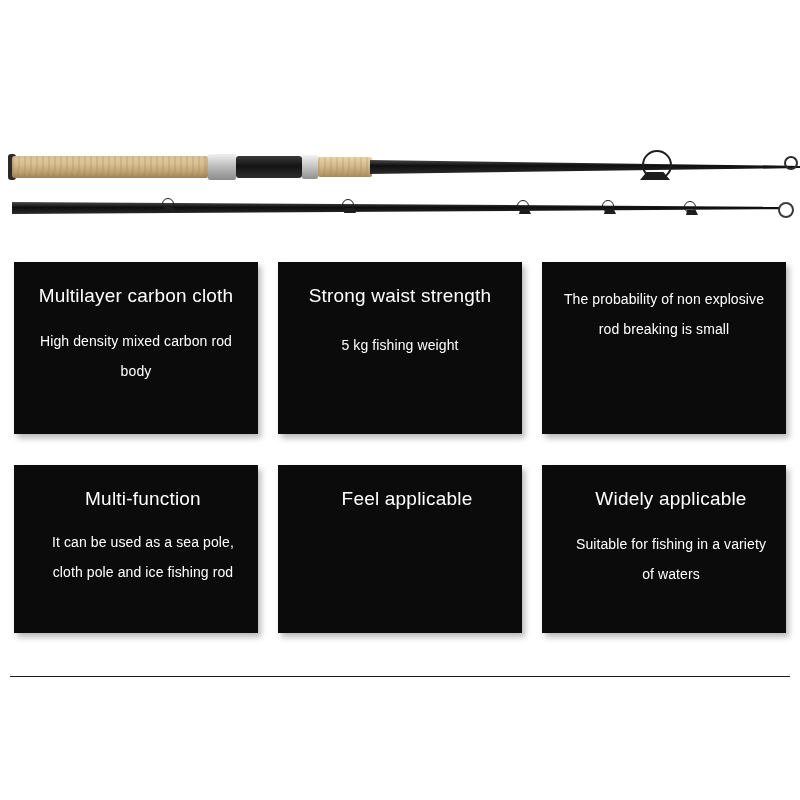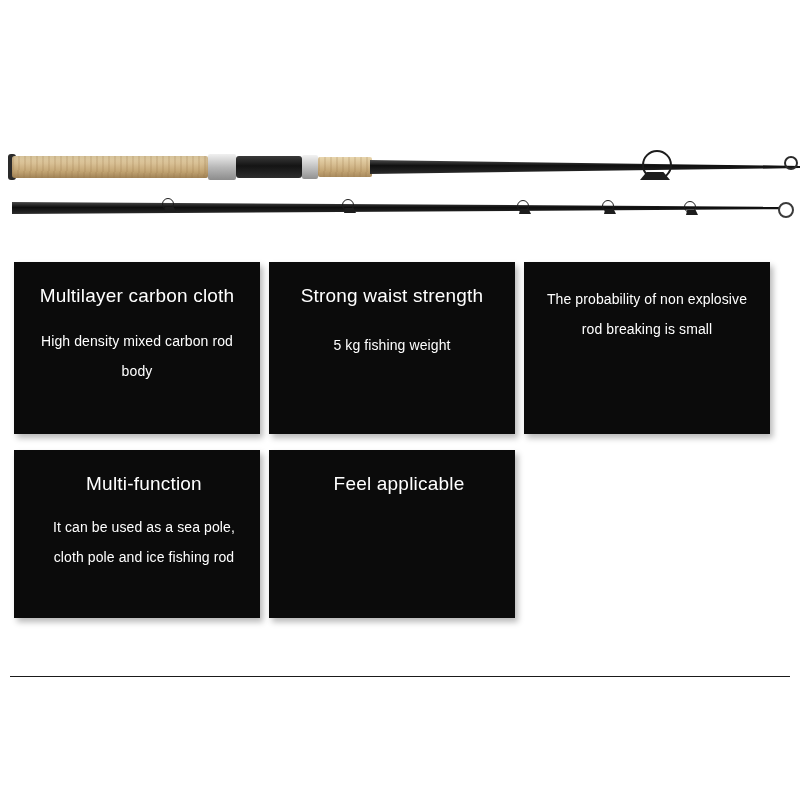--- a/index.html
+++ b/index.html
@@ -198,22 +198,22 @@
 
   
   .cards {
     position: absolute;
     left: 14px;
     top: 262px;
     width: 772px;
   }
   .card-row {
     display: flex;
-    gap: 9px;
-    margin-bottom: 16px;
+    gap: 20px;
+    margin-bottom: 31px;
   }
   .card {
     background: #0b0b0b;
     color: #ffffff;
     width: 246px;
     box-sizing: border-box;
     padding: 22px 14px 20px 14px;
     text-align: center;
     box-shadow: 3px 4px 6px rgba(0,0,0,0.28);
   }
@@ -292,18 +292,22 @@
     </div>
 
     <div class="card-row">
       <div class="card row2 c4">
         <div class="card-title">Multi-function</div>
         <div class="card-body">It can be used as a sea pole, cloth pole and ice fishing rod</div>
       </div>
       <div class="card row2 c5">
         <div class="card-title">Feel applicable</div>
       </div>
+      <div class="card row2 c6">
+        <div class="card-title">Widely applicable</div>
+        <div class="card-body">Suitable for fishing in a variety of waters</div>
+      </div>
     </div>
 
   </div>
 
   <div class="bottom-rule"></div>
 </div>
 
 </body></html>

